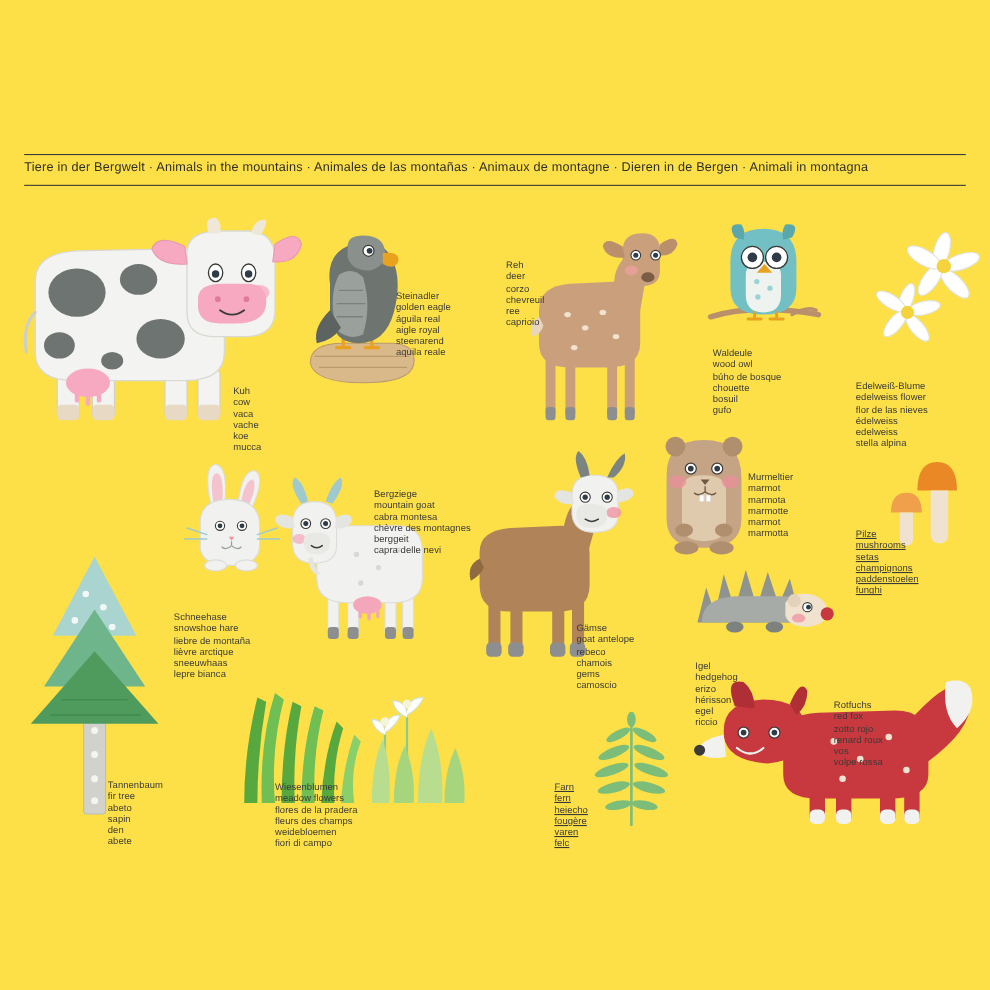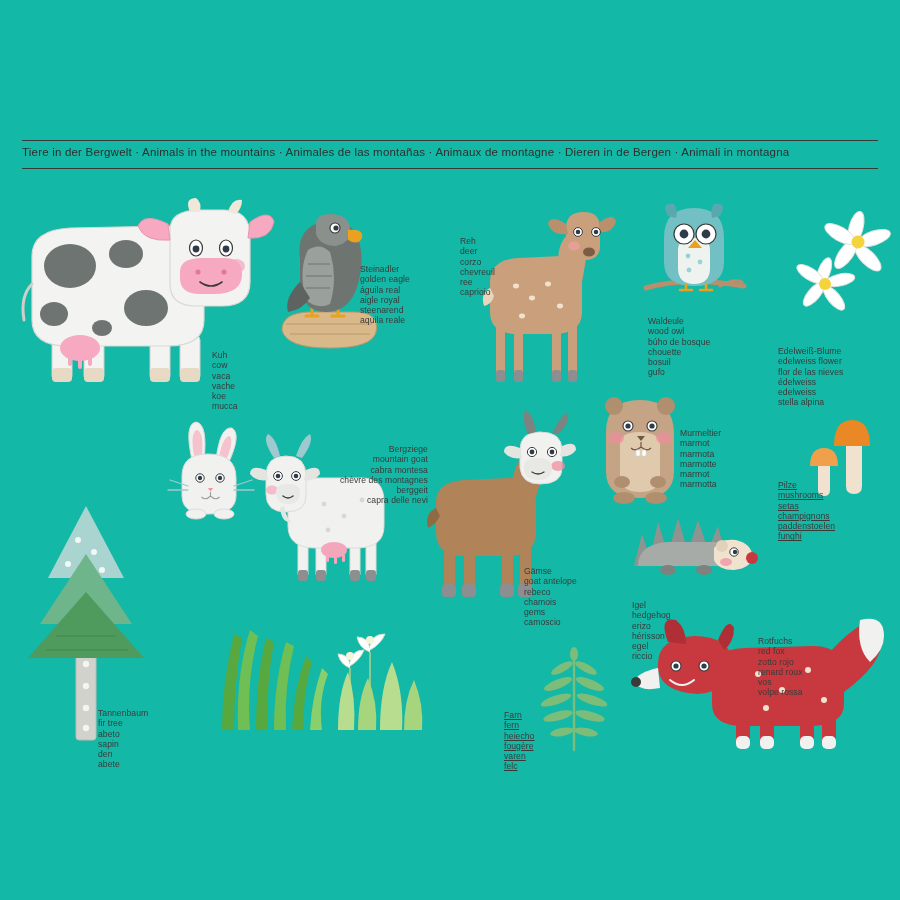--- a/index.html
+++ b/index.html
@@ -13,21 +13,21 @@
     position: relative;
     font-family: "Liberation Sans", sans-serif;
     color: #3a3a38;
     overflow: hidden;
   }
   #poster {
     position: absolute;
     left: 0; top: 0;
     width: 900px;
     height: 900px;
-    background: #14b8a6;
+    background: #fde047;
   }
   
   .header-rule {
     position: absolute;
     left: 22px;
     width: 856px;
     height: 1px;
     background: #3a3a38;
   }
   #rule-top { top: 140px; }
@@ -274,20 +274,26 @@
 
       <path d="M50 72 l5 0 l-2.5 3.5 Z" fill="#f4919f"></path>
       <path d="M52.5 76 l0 4 M52.5 80 q-5 5 -9 1 M52.5 80 q5 5 9 1" stroke="#9aa09c" stroke-width="1.1" fill="none"></path>
 
       <path d="M30 70 L12 64 M30 74 L10 74 M76 70 L94 64 M76 74 L96 74" stroke="#9ec9cf" stroke-width="1.3" fill="none" stroke-linecap="round"></path>
 
       <ellipse cx="38" cy="98" rx="10" ry="5" fill="#f1f1ef" stroke="#dcdcd8" stroke-width="1"></ellipse>
       <ellipse cx="66" cy="98" rx="10" ry="5" fill="#f1f1ef" stroke="#dcdcd8" stroke-width="1"></ellipse>
     </svg>
   </div>
+  <div class="label" style="left:158px; top:532px;">Schneehase
+snowshoe hare
+liebre de montaña
+lièvre arctique
+sneeuwhaas
+lepre bianca</div>
 
   <div class="art" style="left:258px; top:430px;">
     <svg width="140" height="160" viewBox="0 0 140 160">
 
       <rect x="40" y="104" width="10" height="44" rx="4" fill="#f1f1ef" stroke="#dcdcd8" stroke-width="1"></rect>
       <rect x="58" y="104" width="10" height="44" rx="4" fill="#f1f1ef" stroke="#dcdcd8" stroke-width="1"></rect>
       <rect x="92" y="104" width="10" height="44" rx="4" fill="#f1f1ef" stroke="#dcdcd8" stroke-width="1"></rect>
       <rect x="108" y="104" width="10" height="44" rx="4" fill="#f1f1ef" stroke="#dcdcd8" stroke-width="1"></rect>
       <rect x="40" y="140" width="10" height="11" rx="3" fill="#8c8e90"></rect>
       <rect x="58" y="140" width="10" height="11" rx="3" fill="#8c8e90"></rect>
@@ -319,21 +325,21 @@
       <circle cx="38" cy="46" r="2.3" fill="#2f3b47"></circle>
 
       <ellipse cx="14" cy="60" rx="6" ry="4.5" fill="#f4a6bb" opacity="0.7"></ellipse>
 
       <path d="M18 62 Q18 54 30 54 Q42 54 42 62 Q42 74 30 74 Q18 74 18 62 Z" fill="#e8e8e4"></path>
       <path d="M25 66 q5 4 10 0" stroke="#3a3a38" stroke-width="1.3" fill="none" stroke-linecap="round"></path>
 
       <path d="M26 76 q2 12 8 16 q-10 2 -12 -14 Z" fill="#e4e4e0"></path>
     </svg>
   </div>
-  <div class="label" style="left:340px; top:420px;text-align:right;">Bergziege
+  <div class="label" style="left:340px; top:420px;">Bergziege
 mountain goat
 cabra montesa
 chèvre des montagnes
 berggeit
 capra delle nevi</div>
 
   <div class="art" style="left:424px; top:432px;">
     <svg width="150" height="180" viewBox="0 0 150 180">
 
       <rect x="20" y="112" width="11" height="52" rx="4" fill="#b08458"></rect>
@@ -555,20 +561,26 @@
       <path d="M162 40 q-11 -4 -13 -15 q11 0 13 11" fill="#ffffff" stroke="#cfe2d4" stroke-width="1"></path>
       <path d="M162 38 q11 -6 15 -16 q-13 0 -15 12" fill="#ffffff" stroke="#cfe2d4" stroke-width="1"></path>
       <circle cx="162" cy="28" r="4" fill="#f4f4d8"></circle>
 
       <path d="M130 118 Q130 82 140 60 Q148 84 146 118 Z" fill="#b9dd8f"></path>
       <path d="M150 118 Q150 86 160 66 Q170 90 168 118 Z" fill="#a7d57d"></path>
       <path d="M172 118 Q172 76 184 50 Q196 80 194 118 Z" fill="#b9dd8f"></path>
       <path d="M196 118 Q196 88 206 68 Q216 92 214 118 Z" fill="#a7d57d"></path>
     </svg>
   </div>
+  <div class="label" style="left:250px; top:686px;">Wiesenblumen
+meadow flowers
+flores de la pradera
+fleurs des champs
+weidebloemen
+fiori di campo</div>
 
   <div class="art" style="left:540px; top:646px;">
     <svg width="70" height="110" viewBox="0 0 70 110">
       <path d="M34 104 L34 6" stroke="#7dbd7a" stroke-width="2.4" fill="none" stroke-linecap="round"></path>
       <g fill="#7dbd7a">
         <ellipse cx="22" cy="22" rx="12" ry="4" transform="rotate(-28 22 22)"></ellipse>
         <ellipse cx="46" cy="22" rx="12" ry="4" transform="rotate(28 46 22)"></ellipse>
         <ellipse cx="18" cy="38" rx="15" ry="4.5" transform="rotate(-22 18 38)"></ellipse>
         <ellipse cx="50" cy="38" rx="15" ry="4.5" transform="rotate(22 50 38)"></ellipse>
         <ellipse cx="16" cy="54" rx="16" ry="4.5" transform="rotate(-18 16 54)"></ellipse>

